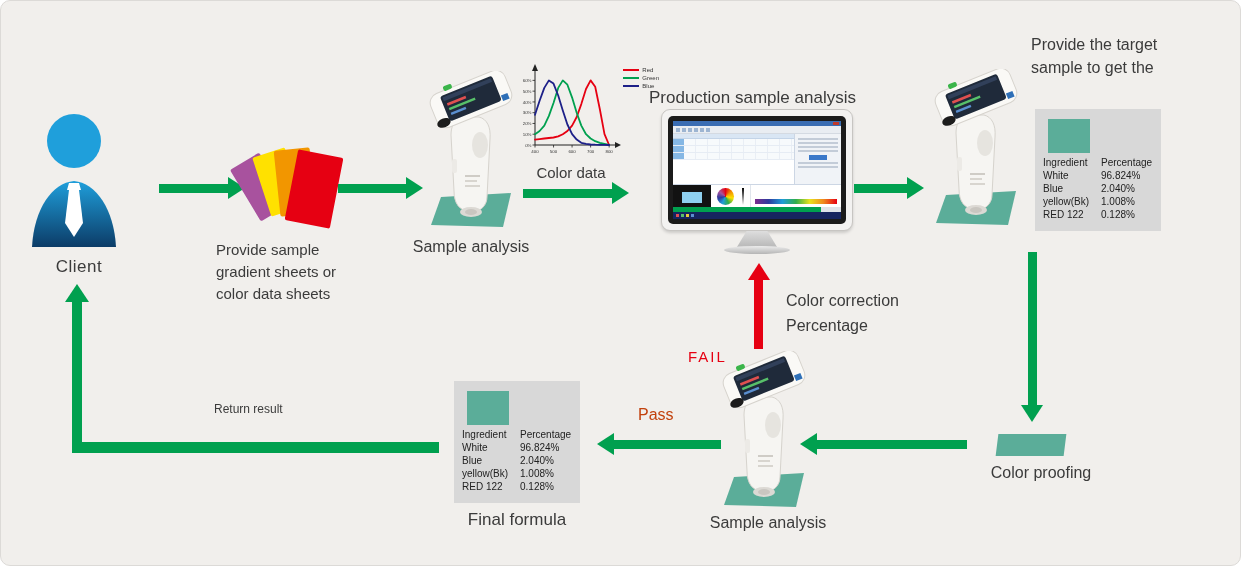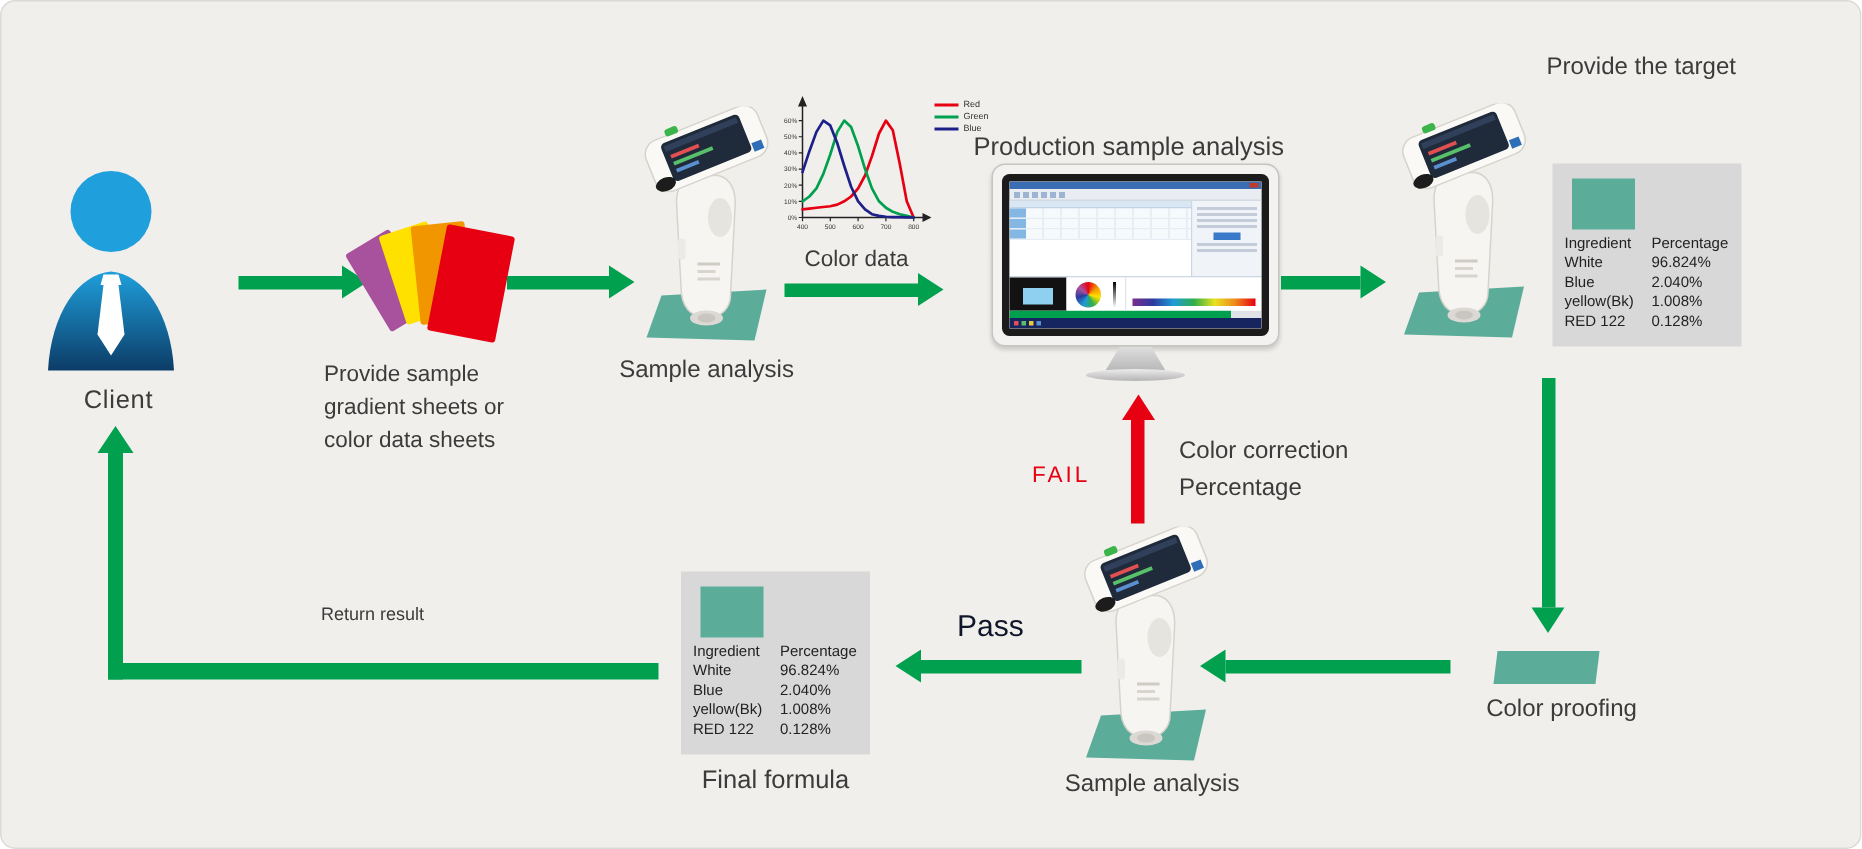--- a/index.html
+++ b/index.html
@@ -83,22 +83,22 @@
   .m-base{position:absolute;left:63px;top:137px;width:66px;height:8px;border-radius:50%;
           background:linear-gradient(#ececec,#b5b5b5);}
   
   .formula-card{position:absolute;width:126px;height:122px;background:#D8D8D8;}
   .formula-card .swatch{position:absolute;left:13px;top:10px;width:42px;height:34px;background:#5BAD99;}
   .formula-card .cols{position:absolute;left:8px;top:47px;right:4px;display:flex;font-size:10px;line-height:13px;color:#222;}
   .formula-card .col1{width:58px;}
   .formula-card .col2{flex:1;}
   
   .proof-swatch{position:absolute;left:996px;top:433px;width:68px;height:22px;background:#5BAD99;transform:skewX(-7deg);}
-  .fail{color:#E60012;letter-spacing:2px;font-size:15px;}
-  .pass{color:#0f172a;font-size:20px;}
+  .fail{color:#E60012;letter-spacing:2px;font-size:15px;margin-top:40px;}
+  .pass{color:#c2410c;font-size:16px;}
 </style>
 </head>
 <body>
 
 <div id="canvas">
 
   <svg class="person" viewBox="0 0 96 138" xmlns="http://www.w3.org/2000/svg">
     <defs>
       <linearGradient id="pg" x1="0" y1="0" x2="0" y2="1">
         <stop offset="0" stop-color="#1F9FDB"></stop>
@@ -309,20 +309,21 @@
       <rect x="26" y="28" width="28" height="2.5" fill="#58c06a"></rect>
       <rect x="26" y="33" width="16" height="2.5" fill="#5a8fd0"></rect>
       <ellipse cx="16" cy="40" rx="7" ry="4.5" fill="#1c1c1c"></ellipse>
       <rect x="79" y="36" width="7" height="6" fill="#2e6fb7"></rect>
     </g>
   </svg>
 </div>
 
   <div class="lbl" style="left:1030px;top:32px;width:170px;font-size:16px;line-height:23px;">
     <div>Provide the target</div>
+    <div>sample to get the</div>
   </div>
 
   <div class="formula-card" style="left:1034px;top:108px;">
     <div class="swatch"></div>
     <div class="cols">
       <div class="col1">
         <div>Ingredient</div>
         <div>White</div>
         <div>Blue</div>
         <div>yellow(Bk)</div>

